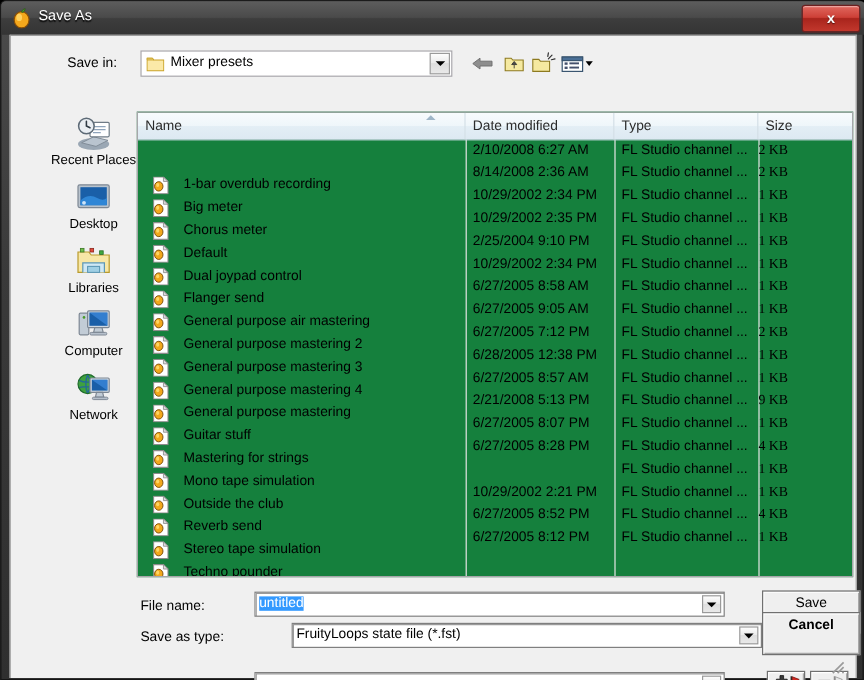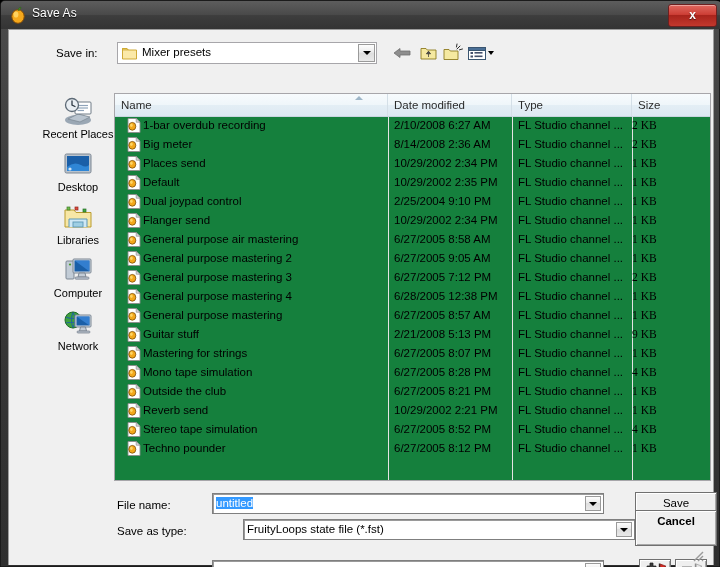--- a/index.html
+++ b/index.html
@@ -174,21 +174,21 @@
   }
   .row {
     position: absolute; left: 0; width: 595px; height: 19px;
   }
   .cell {
     position: absolute; top: 0; height: 19px; line-height: 19px;
     font-size: 11.5px; color: #000;
     white-space: nowrap; overflow: hidden;
     box-sizing: border-box;
   }
-  .c-name { left: 0;   width: 273px; padding-left: 28px; }
+  .c-name { left: 0;   width: 273px; padding-left: 38px; margin-top: 29px; }
   .c-date { left: 273px; width: 124px; padding-left: 6px; }
   .c-type { left: 397px; width: 120px; padding-left: 6px; }
   .c-size { left: 517px; width: 78px; padding-right: 16px; text-align: left; font-family: Liberation Serif, serif; }
   .file-icon {
     position: absolute; left: 12px; top: 2px;
     width: 14px; height: 15px;
   }
   .vsep {
     position: absolute; top: 22px; bottom: 0;
     width: 1px; background: #e4e4e4;
@@ -410,21 +410,21 @@
             <div class="cell c-date">8/14/2008 2:36 AM</div>
             <div class="cell c-type">FL Studio channel ...</div>
             <div class="cell c-size">2 KB</div>
           </div>
           <div class="row" style="top: 60px;">
             <div class="cell c-name"><svg class="file-icon" viewBox="0 0 14 15">
                 <path d="M1 0.5 H9.2 L13 4.2 V14.5 H1 Z" fill="#ffffff" stroke="#8c8c8c" stroke-width="0.9"></path>
                 <path d="M9.2 0.5 L13 4.2 H9.2 Z" fill="#dcdcdc" stroke="#8c8c8c" stroke-width="0.7"></path>
                 <ellipse cx="5.3" cy="8.3" rx="3.5" ry="3.9" fill="#f2a81b" stroke="#7d4c06" stroke-width="0.8"></ellipse>
                 <ellipse cx="4.4" cy="7.2" rx="1.3" ry="1.7" fill="#ffd96d" opacity="0.9"></ellipse>
-              </svg><span>Places send</span></div>
+              </svg><span>Chorus meter</span></div>
             <div class="cell c-date">10/29/2002 2:34 PM</div>
             <div class="cell c-type">FL Studio channel ...</div>
             <div class="cell c-size">1 KB</div>
           </div>
           <div class="row" style="top: 79px;">
             <div class="cell c-name"><svg class="file-icon" viewBox="0 0 14 15">
                 <path d="M1 0.5 H9.2 L13 4.2 V14.5 H1 Z" fill="#ffffff" stroke="#8c8c8c" stroke-width="0.9"></path>
                 <path d="M9.2 0.5 L13 4.2 H9.2 Z" fill="#dcdcdc" stroke="#8c8c8c" stroke-width="0.7"></path>
                 <ellipse cx="5.3" cy="8.3" rx="3.5" ry="3.9" fill="#f2a81b" stroke="#7d4c06" stroke-width="0.8"></ellipse>
                 <ellipse cx="4.4" cy="7.2" rx="1.3" ry="1.7" fill="#ffd96d" opacity="0.9"></ellipse>
@@ -543,21 +543,20 @@
             <div class="cell c-type">FL Studio channel ...</div>
             <div class="cell c-size">4 KB</div>
           </div>
           <div class="row" style="top: 288px;">
             <div class="cell c-name"><svg class="file-icon" viewBox="0 0 14 15">
                 <path d="M1 0.5 H9.2 L13 4.2 V14.5 H1 Z" fill="#ffffff" stroke="#8c8c8c" stroke-width="0.9"></path>
                 <path d="M9.2 0.5 L13 4.2 H9.2 Z" fill="#dcdcdc" stroke="#8c8c8c" stroke-width="0.7"></path>
                 <ellipse cx="5.3" cy="8.3" rx="3.5" ry="3.9" fill="#f2a81b" stroke="#7d4c06" stroke-width="0.8"></ellipse>
                 <ellipse cx="4.4" cy="7.2" rx="1.3" ry="1.7" fill="#ffd96d" opacity="0.9"></ellipse>
               </svg><span>Outside the club</span></div>
-            <div class="cell c-date">6/27/2005 8:21 PM</div>
             <div class="cell c-type">FL Studio channel ...</div>
             <div class="cell c-size">1 KB</div>
           </div>
           <div class="row" style="top: 307px;">
             <div class="cell c-name"><svg class="file-icon" viewBox="0 0 14 15">
                 <path d="M1 0.5 H9.2 L13 4.2 V14.5 H1 Z" fill="#ffffff" stroke="#8c8c8c" stroke-width="0.9"></path>
                 <path d="M9.2 0.5 L13 4.2 H9.2 Z" fill="#dcdcdc" stroke="#8c8c8c" stroke-width="0.7"></path>
                 <ellipse cx="5.3" cy="8.3" rx="3.5" ry="3.9" fill="#f2a81b" stroke="#7d4c06" stroke-width="0.8"></ellipse>
                 <ellipse cx="4.4" cy="7.2" rx="1.3" ry="1.7" fill="#ffd96d" opacity="0.9"></ellipse>
               </svg><span>Reverb send</span></div>

